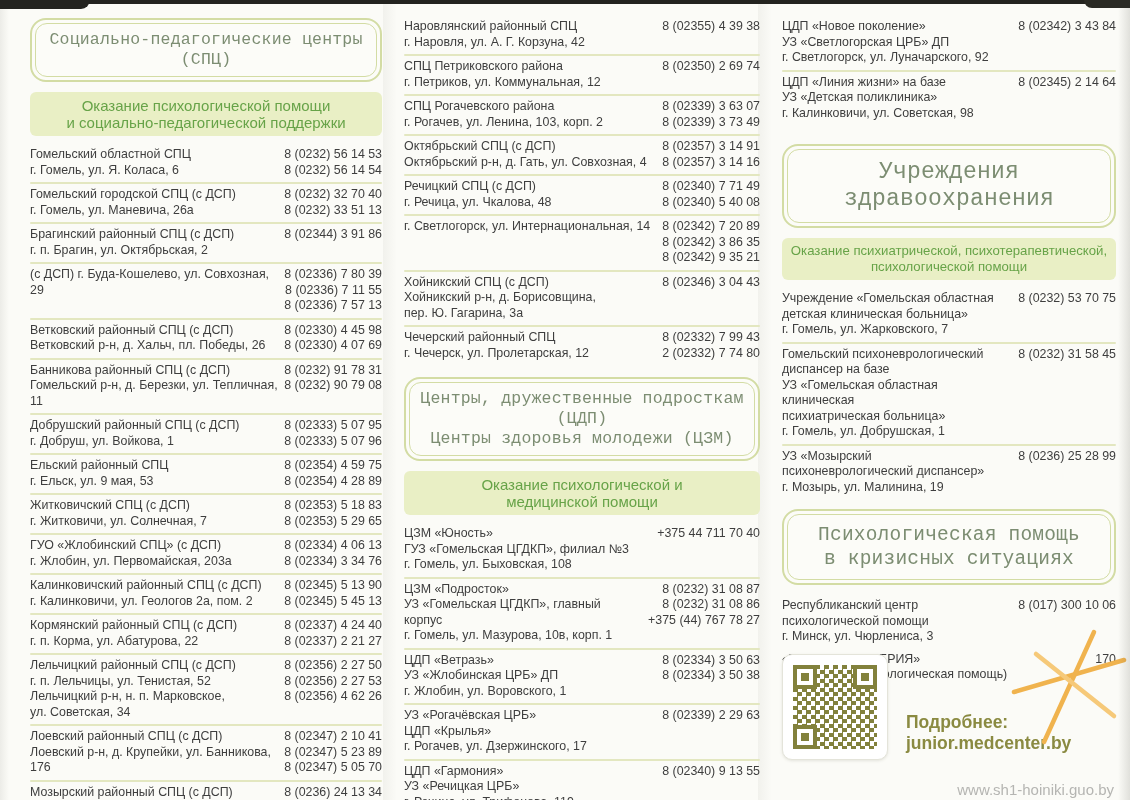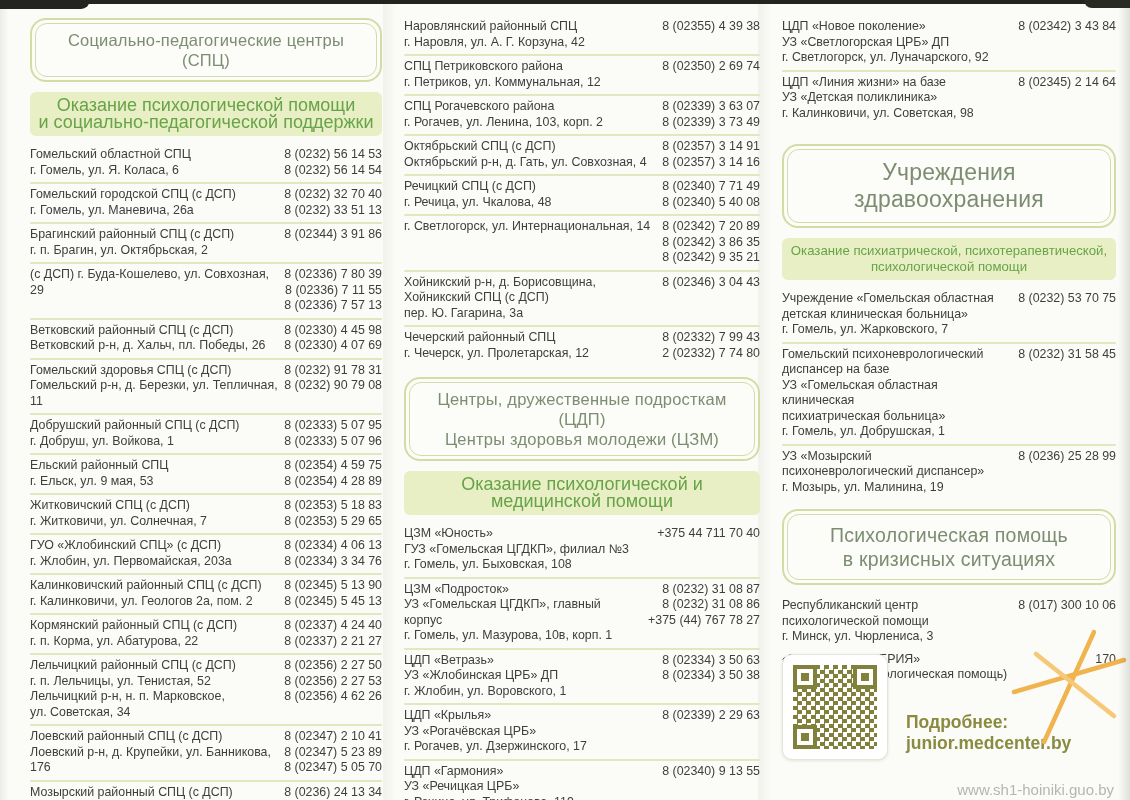--- a/index.html
+++ b/index.html
@@ -22,28 +22,28 @@
   
   #columns{position:absolute;left:0;top:0;right:0;display:flex;padding:6px 14px 0 30px;gap:22px;z-index:2;}
   .col{box-sizing:border-box;}
   .col1{width:352px;padding-top:8px;}
   .col2{width:356px;padding-top:10px;}
   .col3{width:334px;padding-top:10px;}
 
   
   .hbox{border:2px solid #d3dca4;border-radius:16px;padding:3px;margin:4px 0 10px;background:#fcfcf8;}
   .col2 .hbox{margin-top:12px;}
-  .hinner{border:1px solid #d3dca4;border-radius:12px;text-align:center;padding:6px 6px;color:#7c8d72;font-size:16.5px;line-height:20px;letter-spacing:.2px;}
+  .hinner{border:1px solid #d3dca4;border-radius:12px;text-align:center;padding:6px 6px;color:#7c8d72;font-size:16.5px;line-height:20px;letter-spacing:.2px;font-family:Liberation Mono, monospace;}
   .hbox.lg{margin-top:19px;}
   .hbox.lg .hinner{font-size:23px;line-height:27px;padding:9px 6px;}
   .hbox.md{margin-top:10px;}
   .hbox.md .hinner{font-size:19.5px;line-height:24px;padding:8px 6px;}
 
   
-  .pill{background:#e9efc5;border-radius:6px;text-align:center;color:#67a348;font-size:18px;line-height:17px;padding:5px 4px;margin:0 0 8px;}
+  .pill{background:#e9efc5;border-radius:6px;text-align:center;color:#67a348;font-size:15px;line-height:17px;padding:5px 4px;margin:0 0 8px;}
   .pill.sm{font-size:13.2px;line-height:16px;}
 
   
   .sep{height:2px;background:#e3e7c0;margin:0;border-radius:1px;}
   .entry{display:flex;padding:3px 0 4px;font-size:12.4px;line-height:15.5px;color:#3e3e3e;}
   .names{flex:1;padding-right:6px;}
   .phones{text-align:right;white-space:nowrap;}
 
   
   .footer{position:absolute;left:768px;top:638px;width:350px;height:152px;z-index:3;}
@@ -129,21 +129,21 @@
           <div>Ветковский р-н, д. Хальч, пл. Победы, 26</div>
         </div>
         <div class="phones">
           <div>8 (02330) 4 45 98</div>
           <div>8 (02330) 4 07 69</div>
         </div>
       </div>
       <div class="sep"></div>
       <div class="entry">
         <div class="names">
-          <div>Гомельский здоровья СПЦ (с ДСП)</div>
+          <div>Банникова районный СПЦ (с ДСП)</div>
           <div>Гомельский р-н, д. Березки, ул. Тепличная, 11</div>
         </div>
         <div class="phones">
           <div>8 (0232) 91 78 31</div>
           <div>8 (0232) 90 79 08</div>
         </div>
       </div>
       <div class="sep"></div>
       <div class="entry">
         <div class="names">
@@ -306,22 +306,22 @@
         </div>
         <div class="phones">
           <div>8 (02342) 7 20 89</div>
           <div>8 (02342) 3 86 35</div>
           <div>8 (02342) 9 35 21</div>
         </div>
       </div>
       <div class="sep"></div>
       <div class="entry">
         <div class="names">
+          <div>Хойникский СПЦ (с ДСП)</div>
           <div>Хойникский р-н, д. Борисовщина,</div>
-          <div>Хойникский СПЦ (с ДСП)</div>
           <div>пер. Ю. Гагарина, 3а</div>
         </div>
         <div class="phones">
           <div>8 (02346) 3 04 43</div>
         </div>
       </div>
       <div class="sep"></div>
       <div class="entry">
         <div class="names">
           <div>Чечерский районный СПЦ</div>
@@ -373,22 +373,22 @@
           <div>г. Жлобин, ул. Воровского, 1</div>
         </div>
         <div class="phones">
           <div>8 (02334) 3 50 63</div>
           <div>8 (02334) 3 50 38</div>
         </div>
       </div>
       <div class="sep"></div>
       <div class="entry">
         <div class="names">
+          <div>УЗ «Рогачёвская ЦРБ»</div>
           <div>ЦДП «Крылья»</div>
-          <div>УЗ «Рогачёвская ЦРБ»</div>
           <div>г. Рогачев, ул. Дзержинского, 17</div>
         </div>
         <div class="phones">
           <div>8 (02339) 2 29 63</div>
         </div>
       </div>
       <div class="sep"></div>
       <div class="entry">
         <div class="names">
           <div>ЦДП «Гармония»</div>

